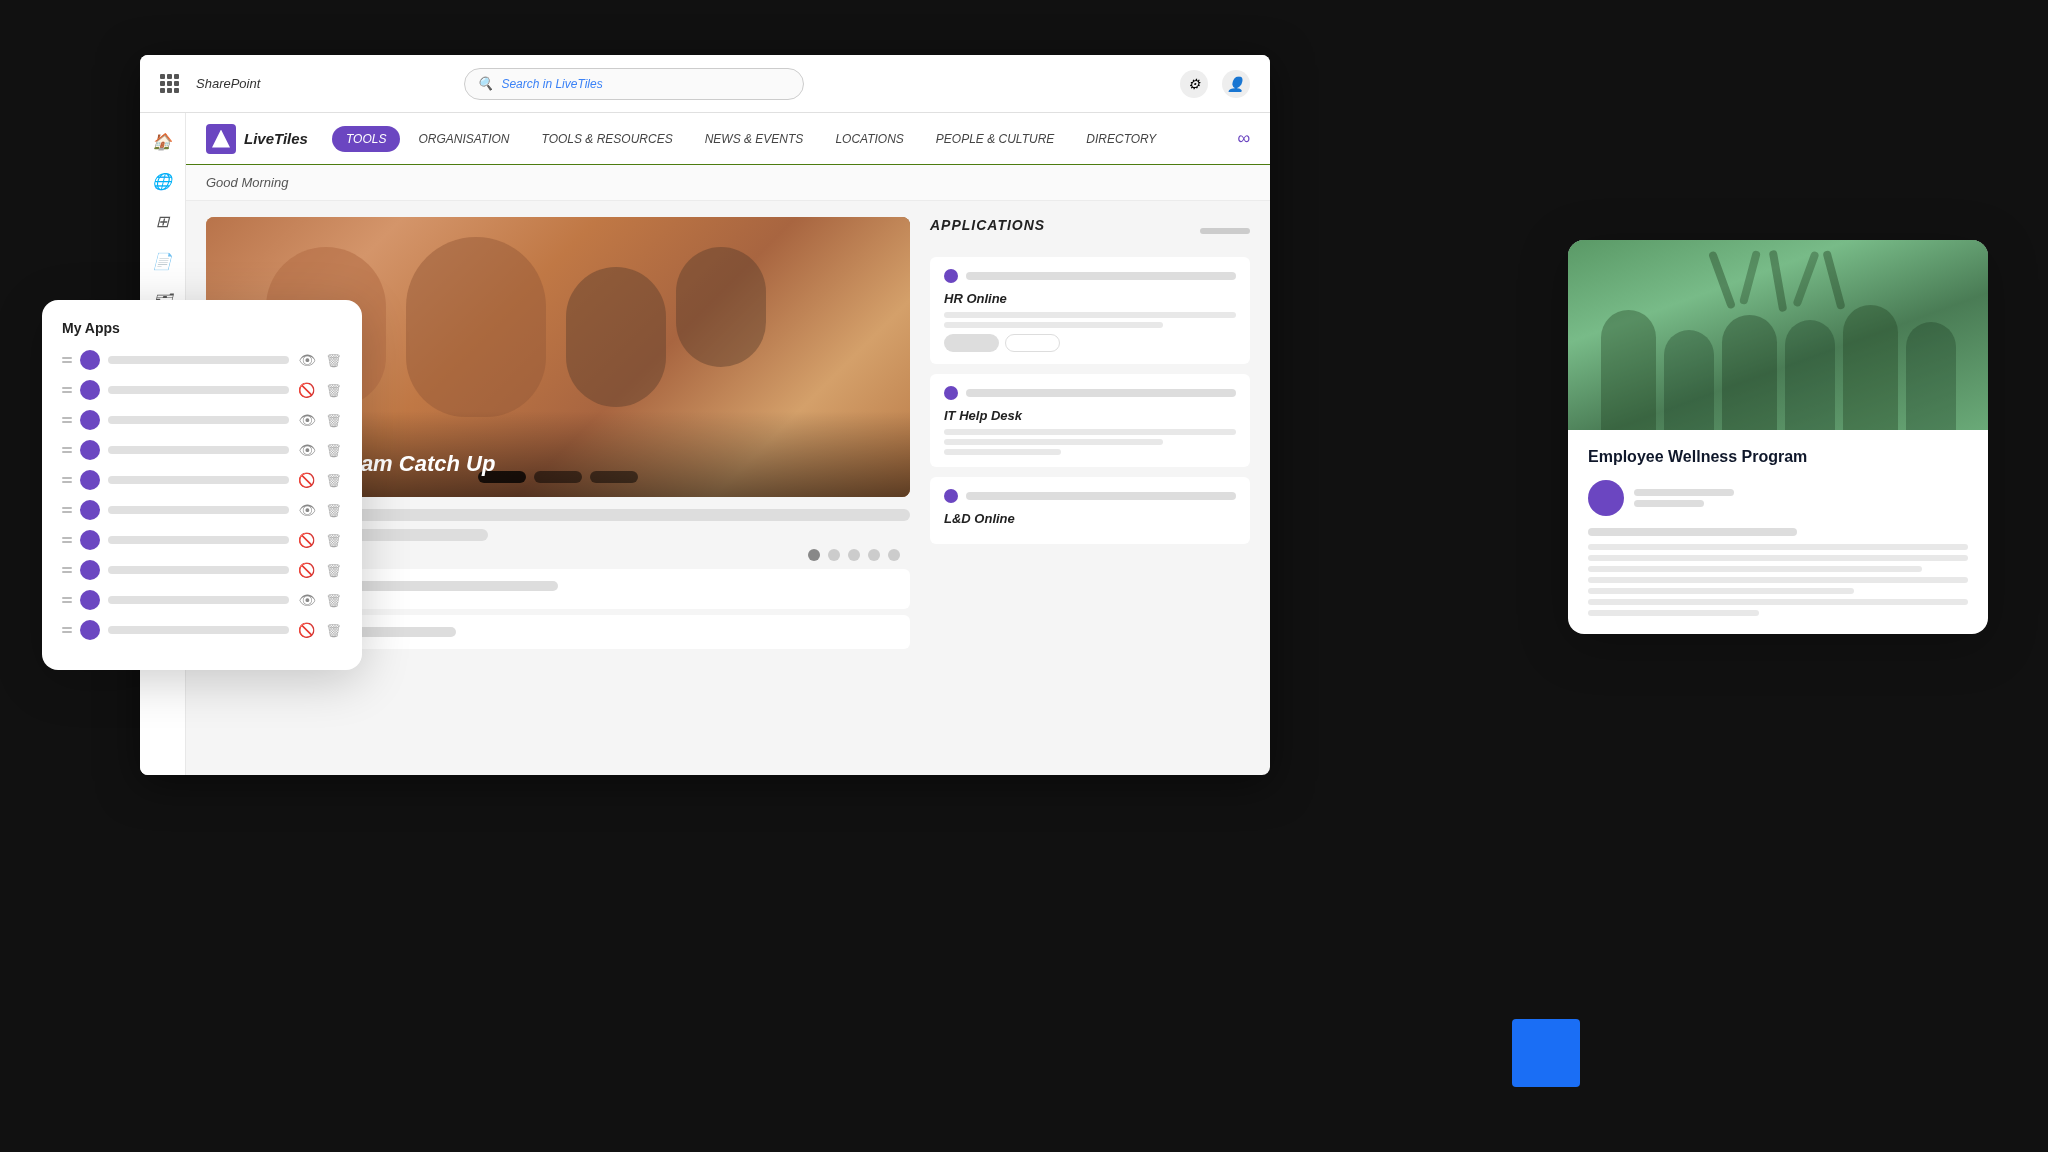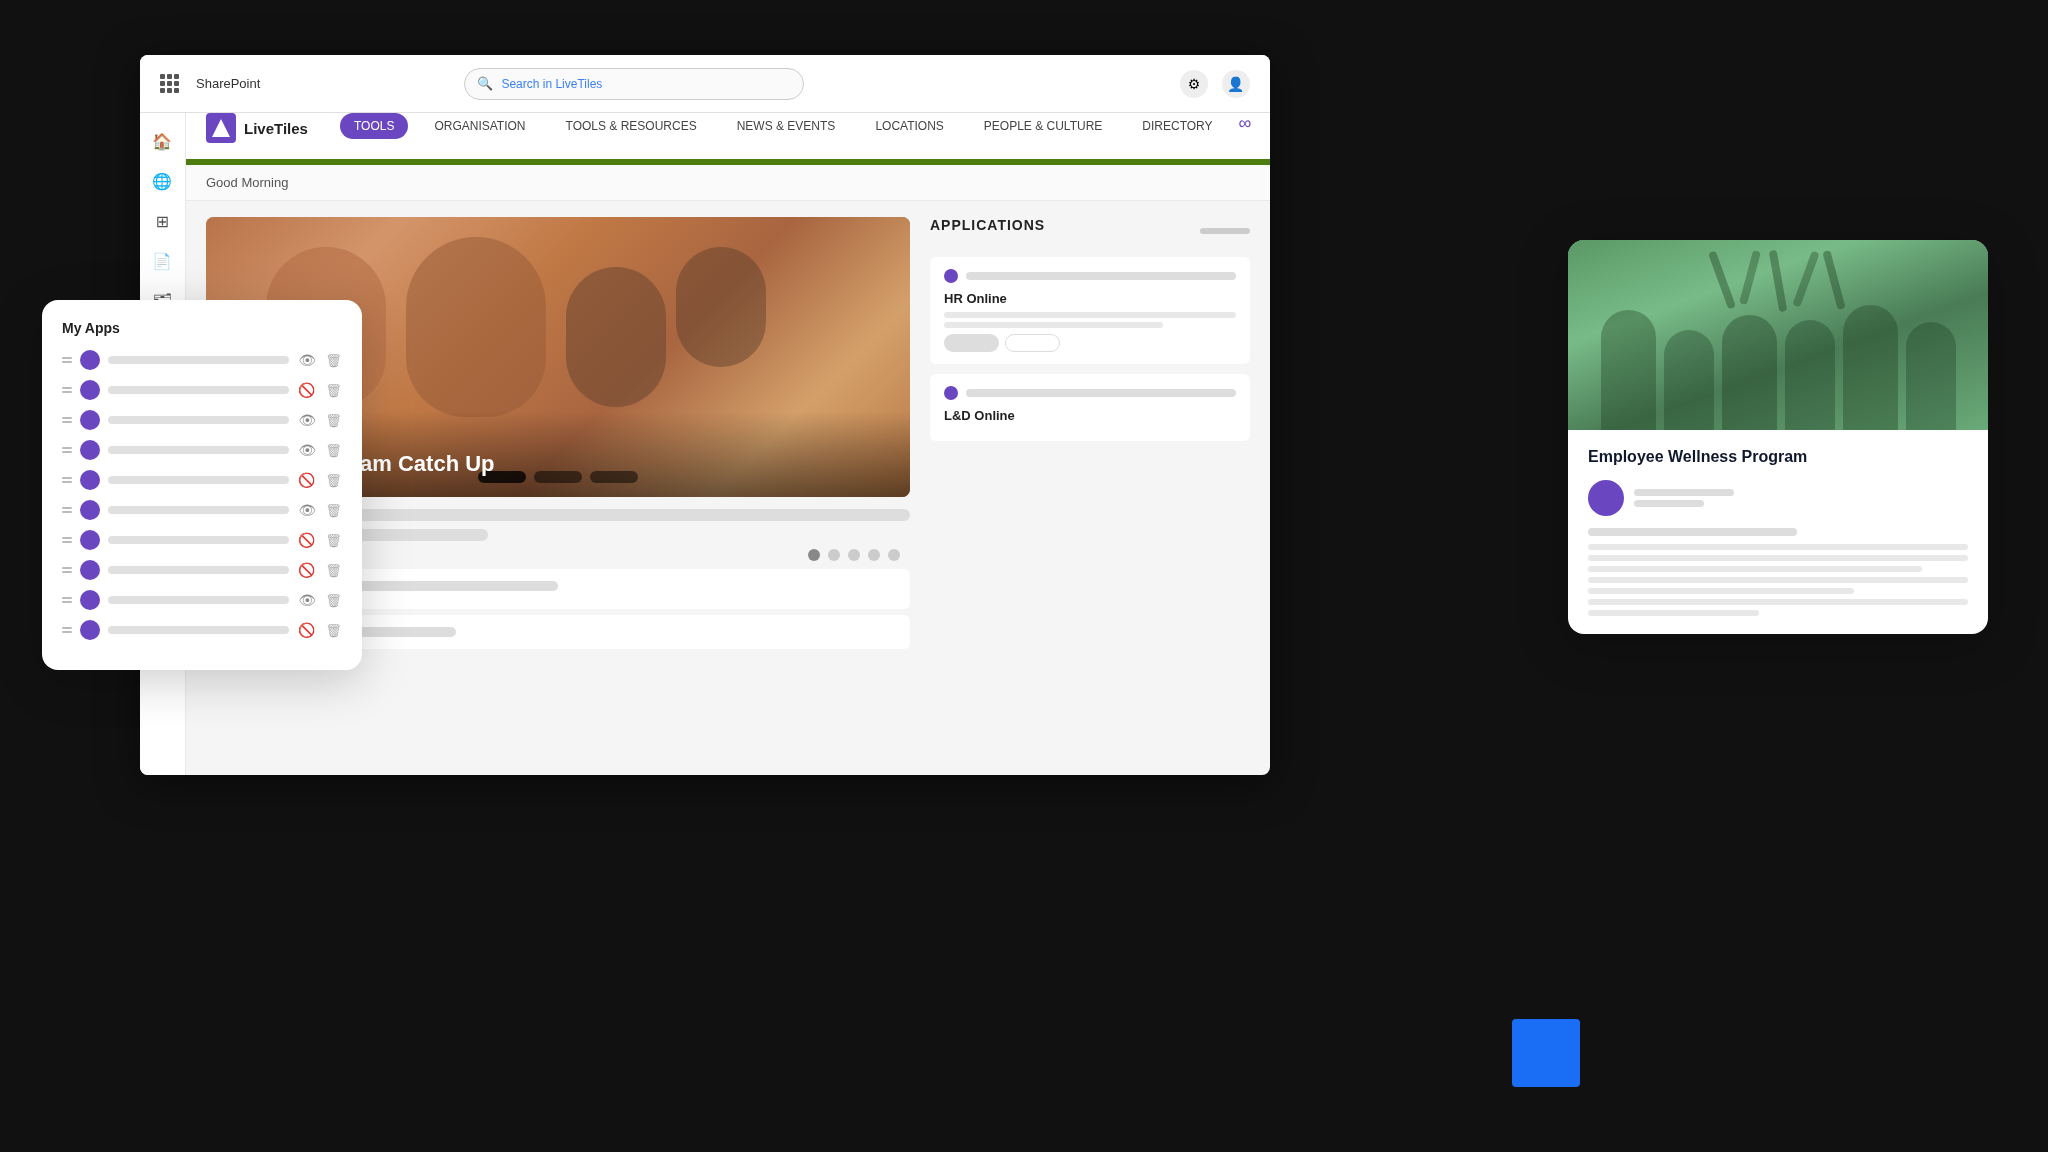--- a/index.html
+++ b/index.html
@@ -16,20 +16,21 @@
     .main-window {
       position: absolute;
       left: 140px;
       top: 55px;
       width: 1130px;
       height: 720px;
       background: #f5f5f5;
       border-radius: 8px;
       overflow: hidden;
       box-shadow: 0 8px 40px rgba(0,0,0,0.5);
+      font-style: italic;
     }
 
     
     .top-bar {
       background: #fff;
       height: 58px;
       display: flex;
       align-items: center;
       padding: 0 20px;
       gap: 16px;
@@ -111,24 +112,24 @@
       left: 46px; top: 58px;
       right: 0; bottom: 0;
       overflow: hidden;
     }
 
     
     .nav-bar {
       background: #fff;
       height: 52px;
       display: flex;
-      align-items: flex-start;
+      align-items: center;
       padding: 0 20px;
-      gap: 12px;
-      border-bottom: 6px solid #4d7c0f;
+      gap: 4px;
+      border-bottom: 1px solid #4d7c0f;
     }
     .brand {
       display: flex; align-items: center; gap: 8px;
       margin-right: 20px;
     }
     .brand-logo {
       width: 30px; height: 30px;
       background: #6b46c1;
       border-radius: 4px;
       display: flex; align-items: center; justify-content: center;
@@ -573,20 +574,32 @@
             <div class="app-lines">
               <div class="app-line"></div>
               <div class="app-line medium"></div>
             </div>
             <div class="app-footer">
               <div class="app-btn"></div>
               <div class="app-btn-outline"></div>
             </div>
           </div>
 
+          <div class="app-item" style="margin-top:8px;">
+            <div class="app-header">
+              <div class="app-dot"></div>
+              <div class="app-title-bar"></div>
+            </div>
+            <div class="app-name">IT Help Desk</div>
+            <div class="app-lines">
+              <div class="app-line"></div>
+              <div class="app-line medium"></div>
+              <div class="app-line short"></div>
+            </div>
+          </div>
 
           <div class="app-item" style="margin-top:8px;">
             <div class="app-header">
               <div class="app-dot"></div>
               <div class="app-title-bar"></div>
             </div>
             <div class="app-name">L&amp;D Online</div>
           </div>
         </div>
       </div>

